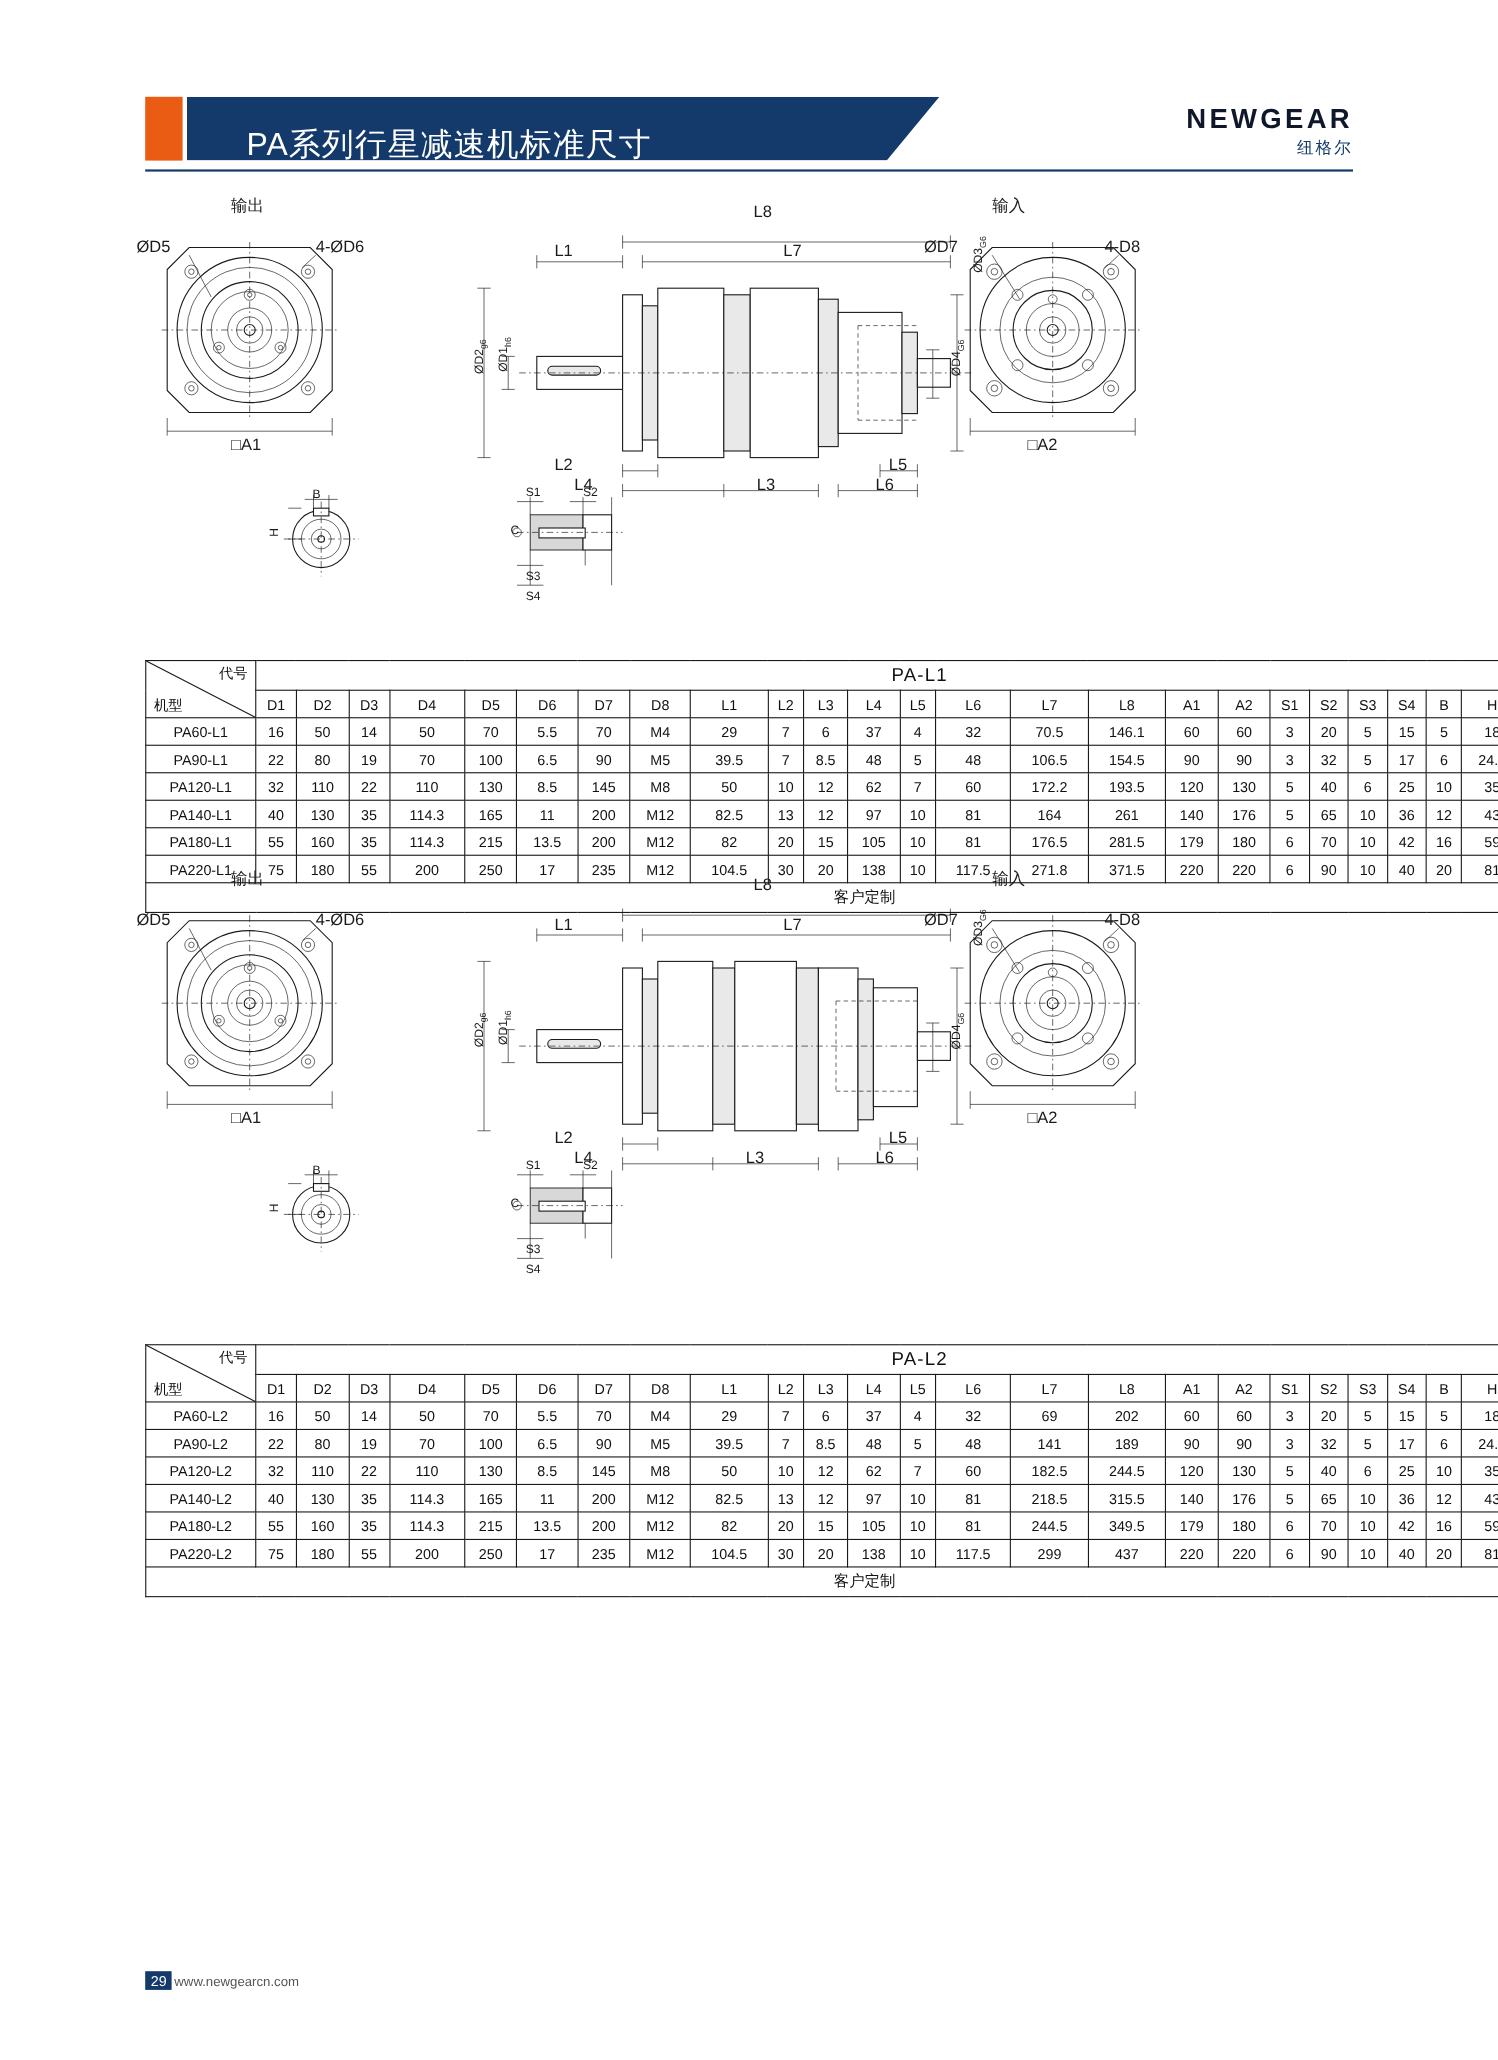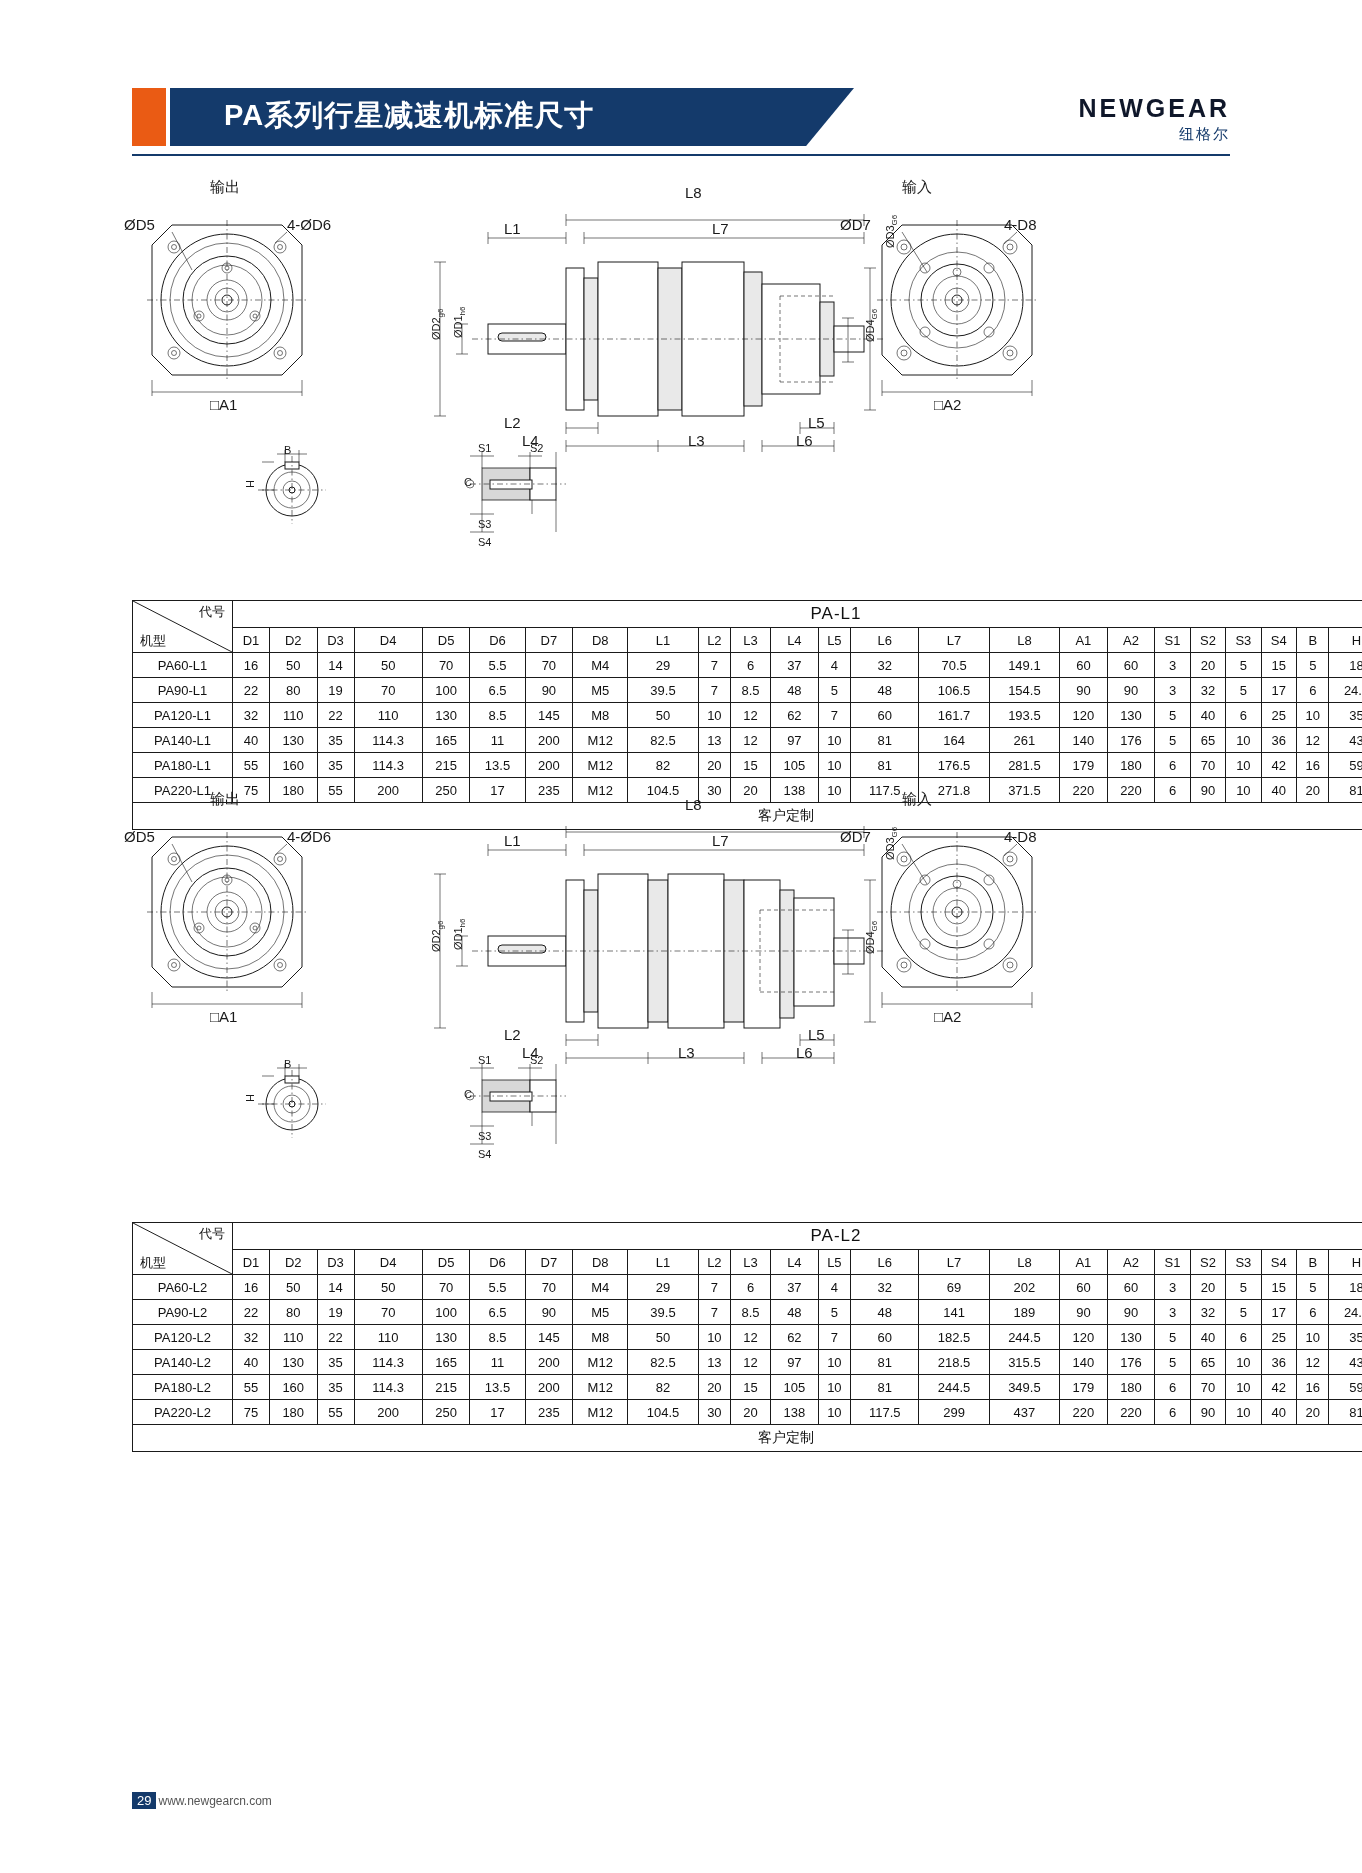--- a/index.html
+++ b/index.html
@@ -16,22 +16,22 @@
 
   
   .header { position:absolute; left:132px; top:88px; width:1098px; height:72px; }
   .hdr-orange { position:absolute; left:0; top:0; width:34px; height:58px; background:#ea5b14; }
   .hdr-band {
     position:absolute; left:38px; top:0; width:684px; height:58px;
     background:#143a6b;
     clip-path: polygon(0 0, 100% 0, 93% 100%, 0 100%);
   }
   .hdr-title {
-    position:absolute; left:92px; top:8px;
-    font-size:29px; font-weight:bold; letter-spacing:1px; color:#ffffff;
+    position:absolute; left:92px; top:24px;
+    font-size:29px; font-weight:normal; letter-spacing:1px; color:#ffffff;
     font-family:"Liberation Sans", sans-serif;
   }
   .hdr-rule { position:absolute; left:0; top:66px; width:1098px; height:2px; background:#143a6b; }
   .brand { position:absolute; right:0; top:6px; text-align:right; }
   .brand-main { font-size:25px; font-weight:bold; letter-spacing:3px; color:#0f172a; }
   .brand-sub  { font-size:15px; font-weight:normal; letter-spacing:2px; color:#143a6b; margin-top:2px;}
 
   
   .drawing { position:absolute; left:132px; width:1100px; }
   .dwg1 { top:170px; height:370px; }
@@ -340,21 +340,21 @@
         <td>5.5</td>
         <td>70</td>
         <td>M4</td>
         <td>29</td>
         <td>7</td>
         <td>6</td>
         <td>37</td>
         <td>4</td>
         <td>32</td>
         <td>70.5</td>
-        <td>149.1</td>
+        <td>146.1</td>
         <td>60</td>
         <td>60</td>
         <td>3</td>
         <td>20</td>
         <td>5</td>
         <td>15</td>
         <td>5</td>
         <td>18</td>
         <td>M5</td>
       </tr>
@@ -395,21 +395,21 @@
         <td>130</td>
         <td>8.5</td>
         <td>145</td>
         <td>M8</td>
         <td>50</td>
         <td>10</td>
         <td>12</td>
         <td>62</td>
         <td>7</td>
         <td>60</td>
-        <td>161.7</td>
+        <td>172.2</td>
         <td>193.5</td>
         <td>120</td>
         <td>130</td>
         <td>5</td>
         <td>40</td>
         <td>6</td>
         <td>25</td>
         <td>10</td>
         <td>35</td>
         <td>M12</td>

